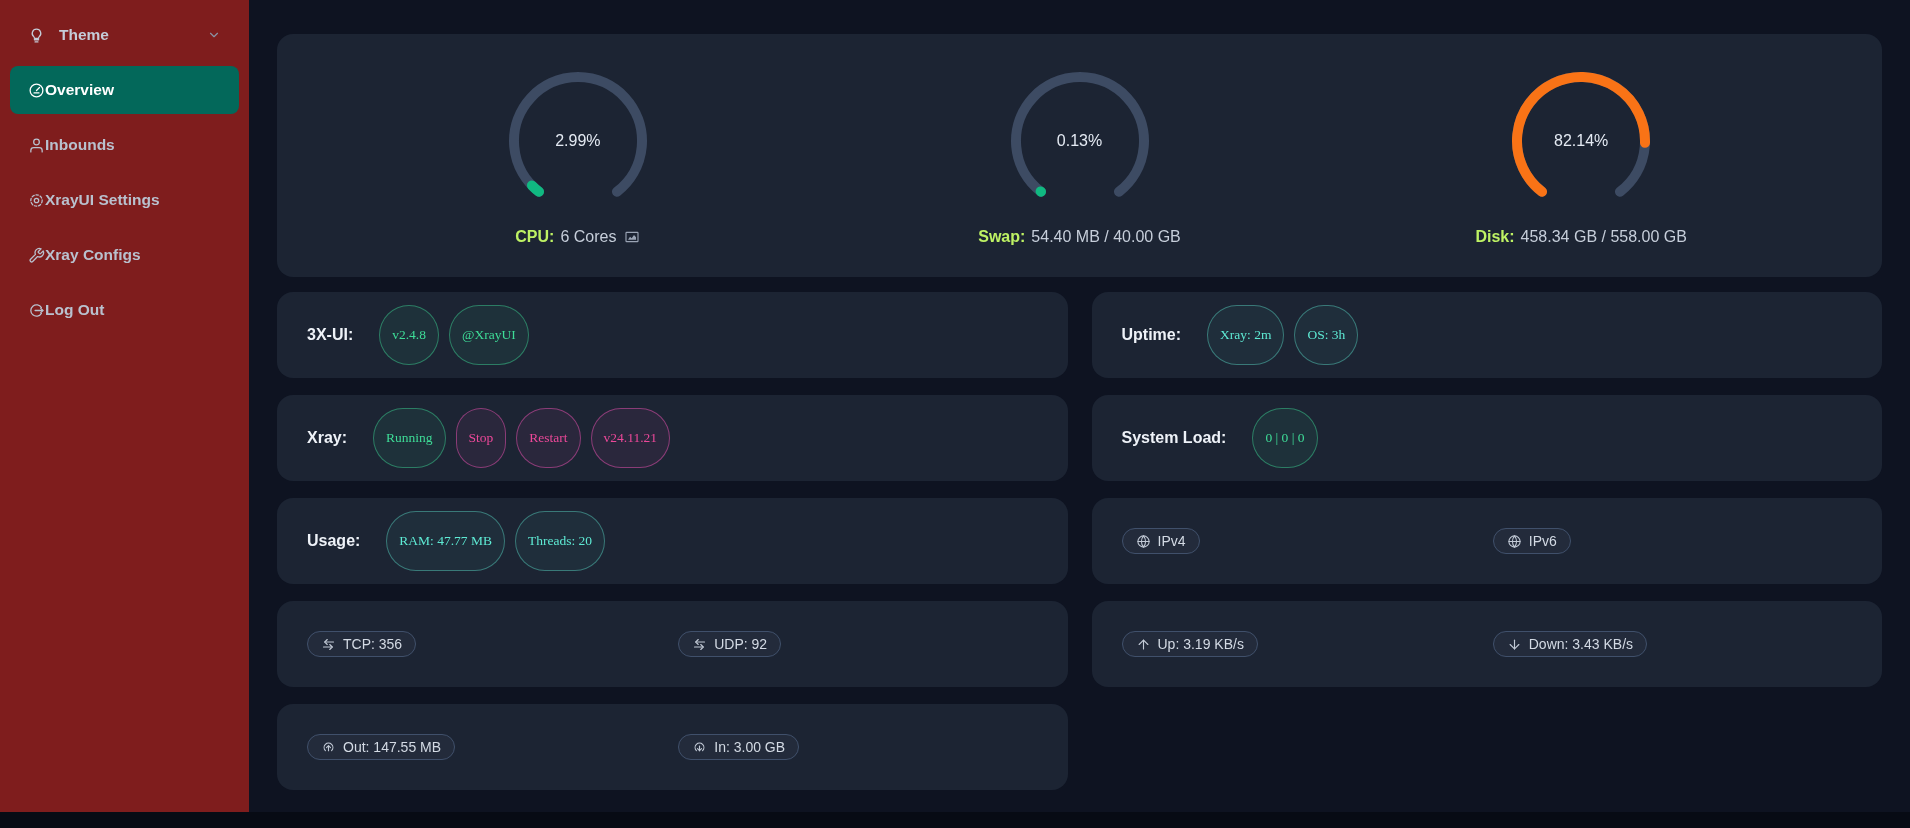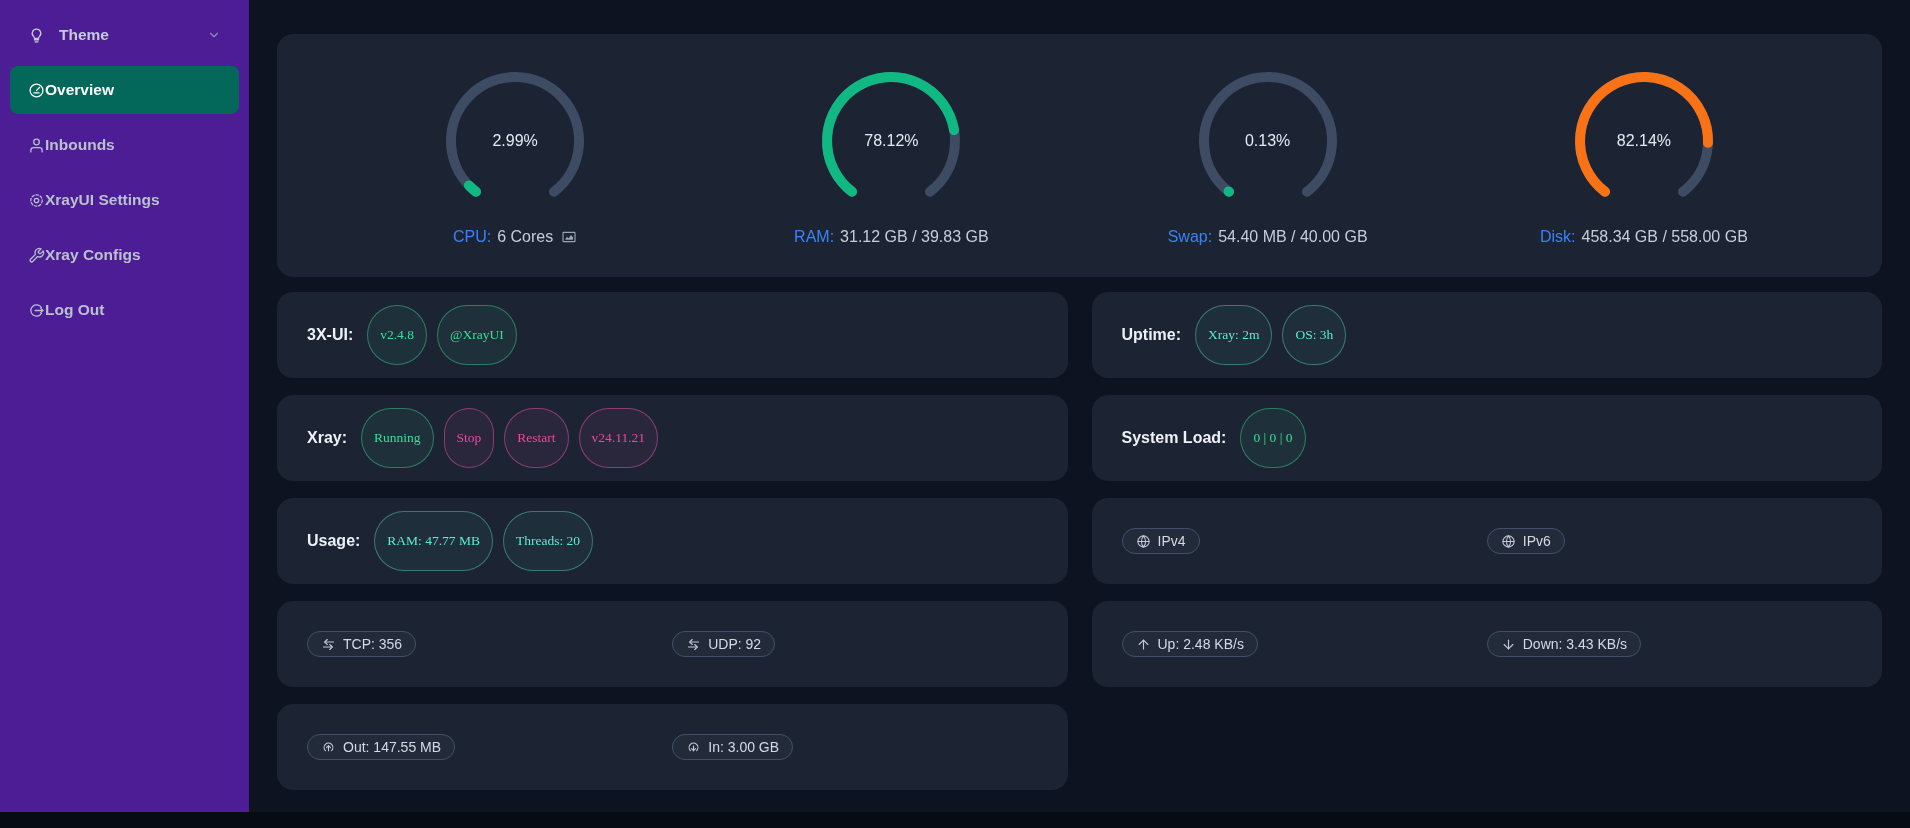--- a/index.html
+++ b/index.html
@@ -1,46 +1,46 @@
 <!DOCTYPE html>
 <html><head>
 <meta charset="utf-8">
 <style>
   * { margin:0; padding:0; box-sizing:border-box; }
   html,body { width:1910px; height:828px; overflow:hidden; }
   body { background:#070b14; font-family:"Liberation Sans", sans-serif; }
   .app { display:flex; height:812px; }
 
   
-  .sidebar { width:249px; background:#4c1d95; flex:none; padding-top:8px; }
+  .sidebar { width:249px; background:#7f1d1d; flex:none; padding-top:8px; }
   .theme-row { display:flex; align-items:center; gap:14px; height:46px; margin:4px 10px 8px;
                padding:0 18px; color:#c5ccd8; font-weight:600; font-size:15.5px; cursor:pointer; }
   .theme-row .chev { margin-left:auto; color:#8a93a5; display:flex; }
   .side-item { display:flex; align-items:center; gap:0; height:48px; margin:7px 10px;
                padding:0 18px; border-radius:8px; color:#b9c1ce; font-weight:700; font-size:15.5px; cursor:pointer; }
   .side-item.active { background:#03685a; color:#ffffff; }
   .icon { display:flex; align-items:center; justify-content:center; }
   .icon svg { display:block; }
 
   
   .main { flex:1; background:#0e1321; padding:34px 28px 0; }
   .card { background:#1c2433; border-radius:16px; }
   .gauges { height:243px; display:flex; align-items:center; padding:0 50px; }
   .g-col { flex:1; display:flex; flex-direction:column; align-items:center; gap:12px; }
   .gauge { position:relative; width:150px; height:150px; }
   .gauge svg path { fill:none; stroke-width:10; stroke-linecap:round; }
   .gauge .track { stroke:#3d4b63; }
   .g-pct { position:absolute; inset:0; display:flex; align-items:center; justify-content:center;
            font-size:16px; color:#e4eaf3; }
   .g-label { font-size:16px; color:#c6ceda; display:flex; align-items:center; }
-  .g-label b { color:#3b82f6; font-weight:400; margin-right:6px; }
+  .g-label b { color:#bef264; font-weight:700; margin-right:6px; }
   .chart-ic { color:#9aa4b5; margin-left:8px; cursor:pointer; display:flex; }
 
   .rows { display:grid; grid-template-columns:1fr 1fr; gap:17px 24px; margin-top:15px; }
-  .row-card { height:86px; display:flex; align-items:center; padding:0 30px; }
+  .row-card { height:86px; display:flex; align-items:center; padding:0 30px;gap:12px; }
   .row-label { font-size:16px; font-weight:700; color:#eef2f8; margin-right:14px; white-space:nowrap; }
   .badges { display:flex; align-items:center; gap:10px; }
 
   .badge { display:inline-flex; align-items:center; padding:19px 12px; border-radius:999px;
            font-size:13.5px; line-height:1.45; border:1px solid transparent; white-space:nowrap;font-family:Liberation Serif, serif; }
   .badge.green { color:#3edc97; border-color:rgba(62,220,151,.45); background:rgba(62,220,151,.07); }
   .badge.teal  { color:#5eead4; border-color:rgba(94,234,212,.4);  background:rgba(94,234,212,.05); }
   .badge.pink  { color:#ec4899; border-color:rgba(219,79,169,.55); background:rgba(219,79,169,.08); }
   .badge.btn { cursor:pointer; }
 
@@ -140,33 +140,20 @@
           <span>6 Cores</span>
           <span class="chart-ic icon">
             <svg width="16" height="16" viewBox="0 0 24 24" stroke="currentColor" stroke-width="1.7" fill="none" stroke-linecap="round" stroke-linejoin="round">
               <rect x="3" y="5" width="18" height="14" rx="1"></rect>
               <path d="M6 16l3-4.5 2.5 2.5L15 9l3 3.5V16H6z" fill="currentColor" stroke="none"></path>
             </svg>
           </span>
         </div>
       </div>
 
-      <div class="g-col">
-        <div class="gauge">
-          <svg viewBox="0 0 150 150" width="150" height="150">
-              <path class="track" d="M 36.04 125.77 A 64 64 0 1 1 113.96 125.77"></path>
-              <path class="prog" d="M 36.04 125.77 A 64 64 0 1 1 138.06 64.04" stroke="#10b981"></path>
-            </svg>
-          <div class="g-pct">78.12%</div>
-        </div>
-        <div class="g-label">
-          <b>RAM:</b>
-          <span>31.12 GB / 39.83 GB</span>
-        </div>
-      </div>
 
       <div class="g-col">
         <div class="gauge">
           <svg viewBox="0 0 150 150" width="150" height="150">
               <path class="track" d="M 36.04 125.77 A 64 64 0 1 1 113.96 125.77"></path>
               <path class="prog" d="M 36.04 125.77 A 64 64 0 0 1 35.60 125.43" stroke="#10b981"></path>
             </svg>
           <div class="g-pct">0.13%</div>
         </div>
         <div class="g-label">
@@ -292,21 +279,21 @@
 
       <div class="card row-card">
         <div class="half">
           <span class="pill">
             <span class="icon">
               <svg width="15" height="15" viewBox="0 0 24 24" stroke="currentColor" stroke-width="1.8" fill="none" stroke-linecap="round" stroke-linejoin="round">
                 <path d="M12 19V5"></path>
                   <path d="M5 12l7-7 7 7"></path>
               </svg>
             </span>
-            <span>Up: 2.48 KB/s</span>
+            <span>Up: 3.19 KB/s</span>
           </span>
         </div>
         <div class="half">
           <span class="pill">
             <span class="icon">
               <svg width="15" height="15" viewBox="0 0 24 24" stroke="currentColor" stroke-width="1.8" fill="none" stroke-linecap="round" stroke-linejoin="round">
                 <path d="M12 5v14"></path>
                   <path d="M5 12l7 7 7-7"></path>
               </svg>
             </span>

